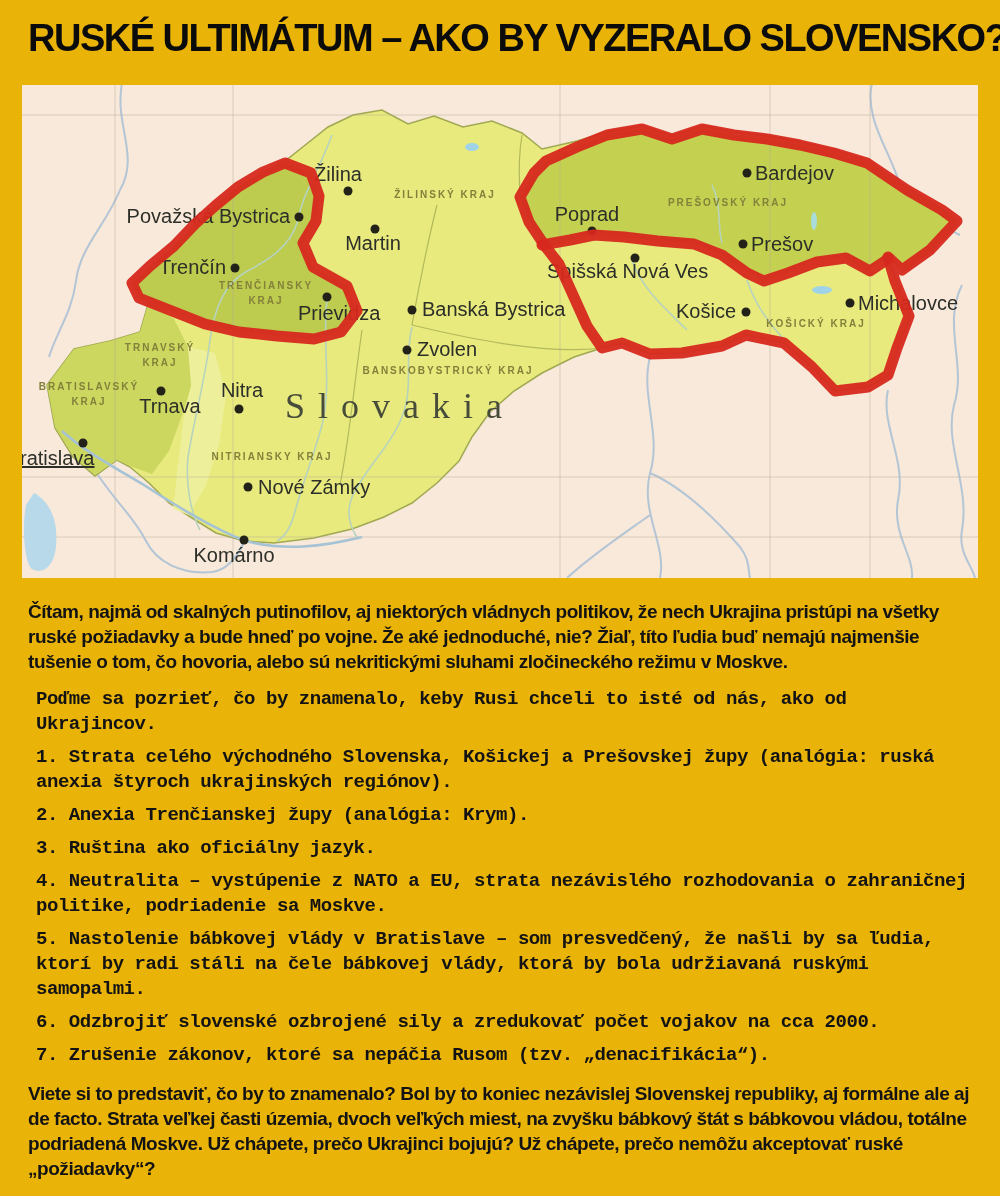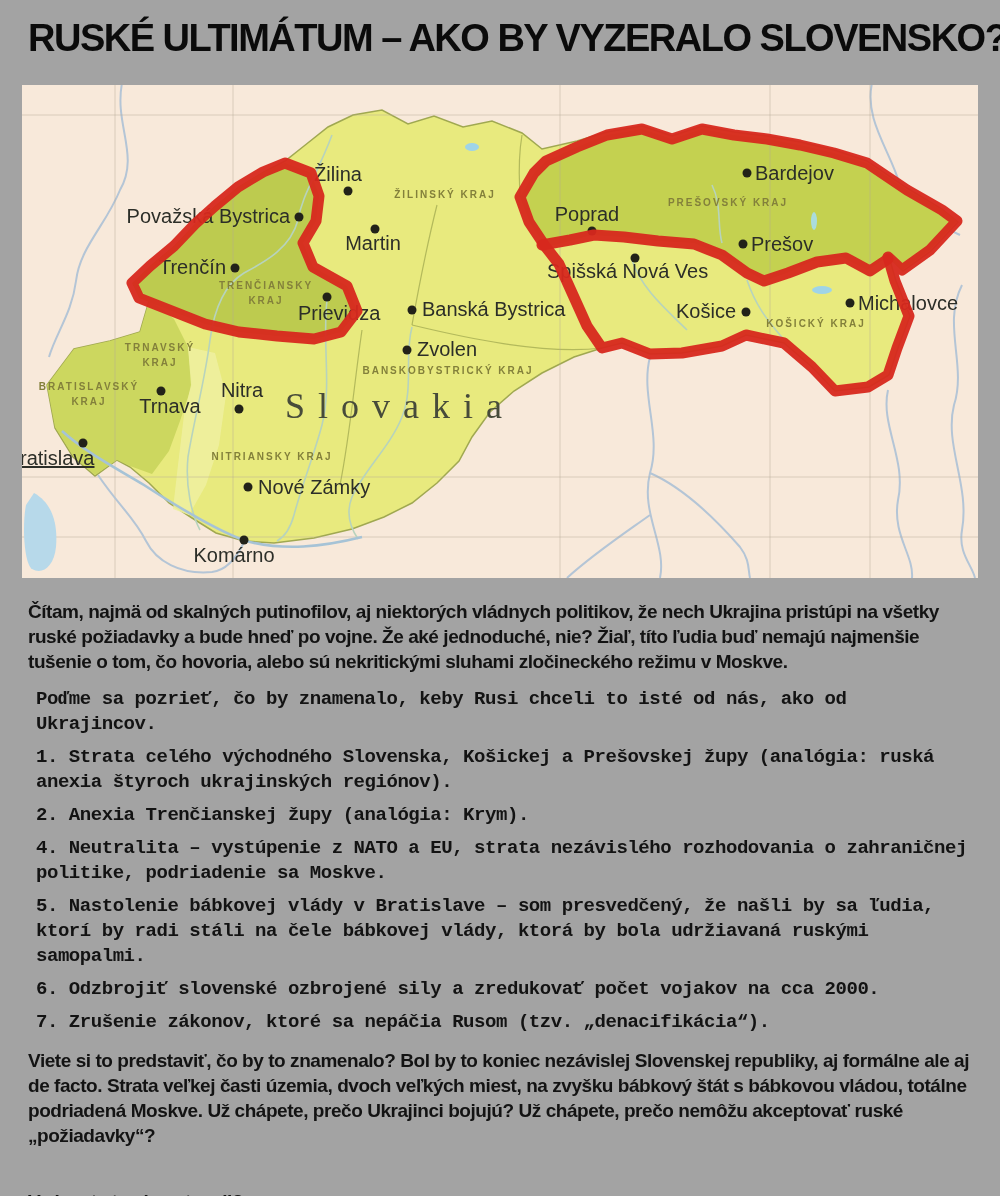--- a/index.html
+++ b/index.html
@@ -1,17 +1,17 @@
 <!DOCTYPE html>
 <html><head>
 <meta charset="utf-8">
 <style>
   html,body { margin:0; padding:0; background:#ffffff; }
   .page {
-    position:relative; width:1000px; height:1196px; background:#a3a3a3;
+    position:relative; width:1000px; height:1196px; background:#eab308;
     font-family:"Liberation Sans", sans-serif; overflow:hidden;
   }
   .headline {
     position:absolute; left:28px; top:16px; width:948px;
     font-size:38px; line-height:44px; font-weight:bold;
     letter-spacing:-1.5px; color:#0b0b0b; white-space:nowrap;
   }
   .map-wrap { position:absolute; left:22px; top:85px; width:956px; height:493px; }
   .map-wrap svg { display:block; }
 
@@ -184,20 +184,21 @@
       </g>
     </svg>
   </div>
 
   <div class="article">
     <p>Čítam, najmä od skalných putinofilov, aj niektorých vládnych politikov, že nech Ukrajina pristúpi na všetky ruské požiadavky a bude hneď po vojne. Že aké jednoduché, nie? Žiaľ, títo ľudia buď nemajú najmenšie tušenie o tom, čo hovoria, alebo sú nekritickými sluhami zločineckého režimu v Moskve.</p>
     <div class="list">
       <p>Poďme sa pozrieť, čo by znamenalo, keby Rusi chceli to isté od nás, ako od Ukrajincov.</p>
       <p>1. Strata celého východného Slovenska, Košickej a Prešovskej župy (analógia: ruská anexia štyroch ukrajinských regiónov).</p>
       <p>2. Anexia Trenčianskej župy (analógia: Krym).</p>
+      <p>3. Ruština ako oficiálny jazyk.</p>
       <p>4. Neutralita – vystúpenie z NATO a EU, strata nezávislého rozhodovania o zahraničnej politike, podriadenie sa Moskve.</p>
       <p>5. Nastolenie bábkovej vlády v Bratislave – som presvedčený, že našli by sa ľudia, ktorí by radi stáli na čele bábkovej vlády, ktorá by bola udržiavaná ruskými samopalmi.</p>
       <p>6. Odzbrojiť slovenské ozbrojené sily a zredukovať počet vojakov na cca 2000.</p>
       <p>7. Zrušenie zákonov, ktoré sa nepáčia Rusom (tzv. „denacifikácia“).</p>
     </div>
     <p class="viete">Viete si to predstaviť, čo by to znamenalo? Bol by to koniec nezávislej Slovenskej republiky, aj formálne ale aj de facto. Strata veľkej časti územia, dvoch veľkých miest, na zvyšku bábkový štát s bábkovou vládou, totálne podriadená Moskve. Už chápete, prečo Ukrajinci bojujú? Už chápete, prečo nemôžu akceptovať ruské „požiadavky“?</p>
     <p class="closing-q">Vy by ste to akceptovali?</p>
   </div>
 
 </div>

